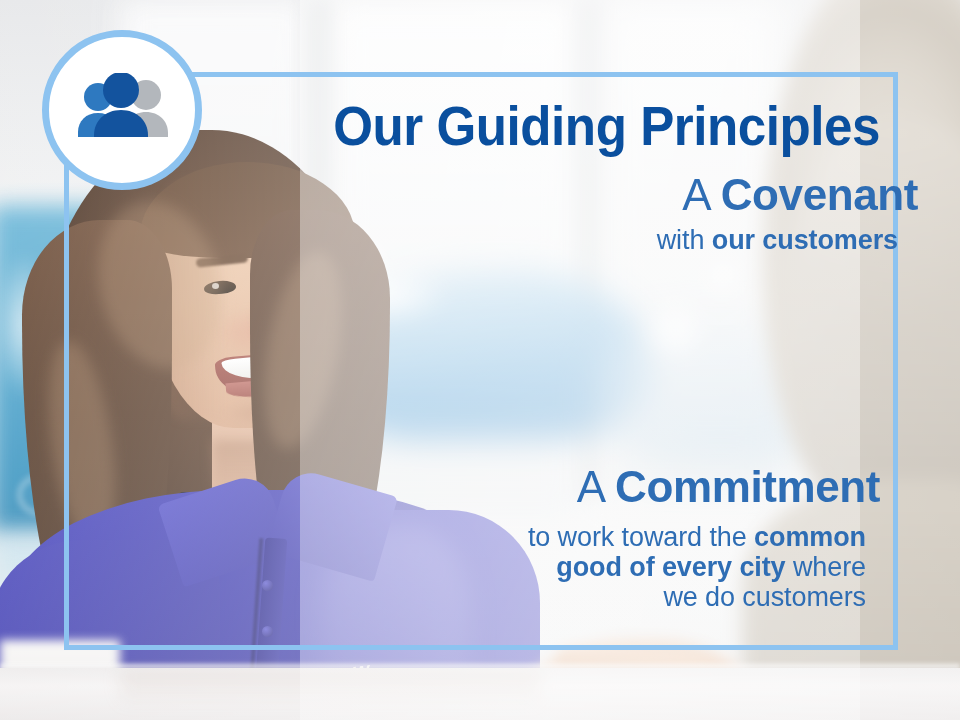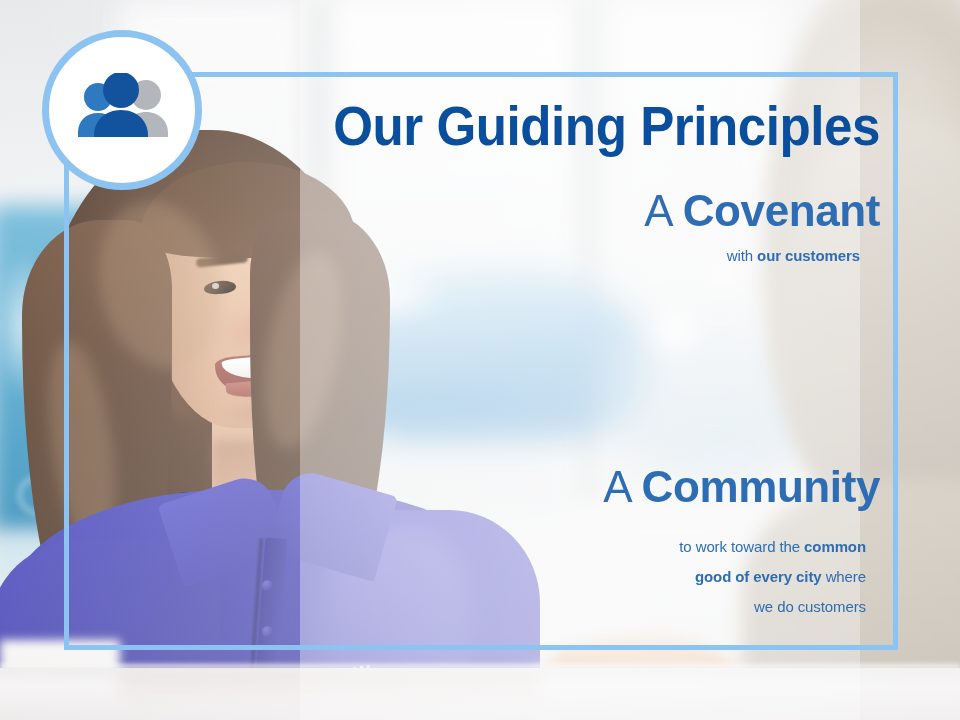--- a/index.html
+++ b/index.html
@@ -245,27 +245,27 @@
   .title{position:absolute;left:0;top:97px;width:880px;text-align:right;
     font-family:"Liberation Sans","DejaVu Sans",sans-serif;
     font-weight:bold;font-size:55px;line-height:58px;color:#0a4f9e;
     letter-spacing:-.5px;transform:scaleX(.93);transform-origin:right center;}
 
   .block{position:absolute;width:880px;text-align:right;color:#2e6db4;
     font-family:"Liberation Sans","DejaVu Sans",sans-serif;}
   .headline{font-size:44px;line-height:50px;letter-spacing:-.4px;}
   .headline .lite{font-weight:normal;}
   .headline .hvy{font-weight:bold;}
-  .sub{font-size:15px;line-height:30px;font-weight:normal;letter-spacing:-.1px;}
+  .sub{font-size:27px;line-height:30px;font-weight:normal;letter-spacing:-.1px;}
   .sub b{font-weight:bold;}
 
-  .b1{top:186px;} .b2{top:300px;} .b3{top:462px;}
+  .b1{top:170px;padding-left:38px;} .b2{top:300px;} .b3{top:462px;}
   .b1 .sub{margin-top:5px;padding-right:20px;}
   .b2 .sub{margin-top:6px;padding-right:22px;}
-  .b3 .sub{margin-top:20px;padding-right:14px;padding-left:38px;}
+  .b3 .sub{margin-top:10px;padding-right:14px;padding-left:38px;}
 </style>
 </head>
 <body>
 
 <div id="stage">
 
   <div class="photo">
     <div class="bg-wall"></div>
     <div class="bg-win-a"></div>
     <div class="bg-win-b"></div>
@@ -391,21 +391,21 @@
     </div>
 
     <div class="block b2">
       <div class="sub">
       </div>
     </div>
 
     <div class="block b3">
       <div class="headline">
         <span class="lite">A</span>
-        <span class="hvy">Community</span>
+        <span class="hvy">Commitment</span>
       </div>
       <div class="sub">
         <div><span>to work toward the </span><b>common</b></div>
         <div><b>good of every city</b><span> where</span></div>
         <div>we do customers</div>
       </div>
     </div>
 
   </div>
 </div>

